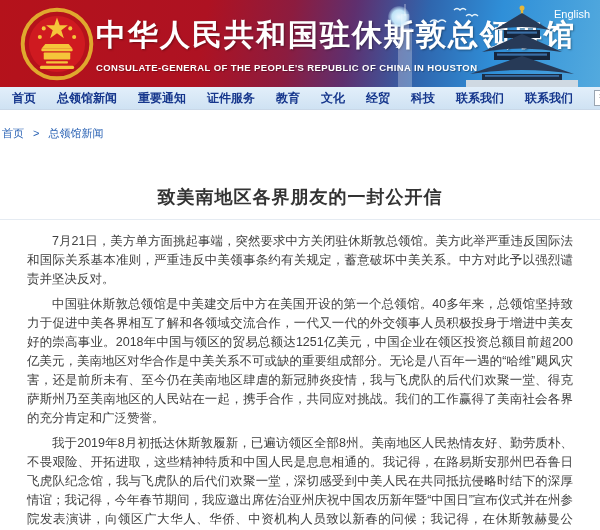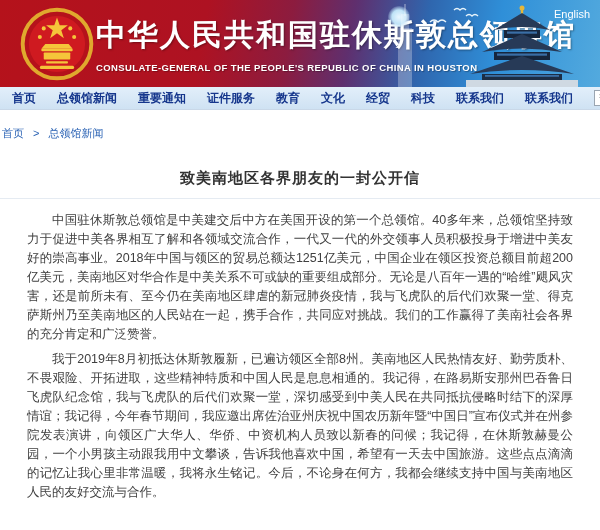--- a/index.html
+++ b/index.html
@@ -31,21 +31,21 @@
   .search-input { width:82px; height:16px; font-size:10px; border:1px solid #9aa5b1; padding:0 4px; color:#333; background:#fff; }
   .search-input::placeholder { color:#888; }
 
   
   .breadcrumb { padding:16px 0 6px 2px; font-size:11px; color:#2a62b4; }
   .breadcrumb a { color:#2a62b4; text-decoration:none; cursor:pointer; }
   .breadcrumb .sep { margin:0 6px; color:#2a62b4; }
 
   
   .article-head { text-align:center; padding-top:22px; border-bottom:1px solid #e5ebf2; padding-bottom:10px; }
-  .article-title { font-size:15px; font-weight:bold; color:#333; letter-spacing:1px; }
+  .article-title { font-size:18px; font-weight:bold; color:#333; letter-spacing:1px;margin-top:16px; }
   .article-date { font-size:11px; color:#8a8a8a; margin-top:8px; }
   .article-body { padding:12px 27px 0 27px; }
   .article-body p { font-size:12.5px; color:#404040; line-height:19px; text-align:justify; text-indent:2em; margin-bottom:6px; }
 </style>
 </head>
 <body>
 
 <div class="banner">
   <div class="emblem-wrap">
     <svg viewBox="0 0 100 100" width="78" height="78">
@@ -133,16 +133,17 @@
   <a>首页</a>
   <span class="sep">&gt;</span>
   <a>总领馆新闻</a>
 </div>
 
 <div class="article-head">
   <div class="article-title">致美南地区各界朋友的一封公开信</div>
 </div>
 
 <div class="article-body">
+  <p>7月21日，美方单方面挑起事端，突然要求中方关闭驻休斯敦总领馆。美方此举严重违反国际法和国际关系基本准则，严重违反中美领事条约有关规定，蓄意破坏中美关系。中方对此予以强烈谴责并坚决反对。</p>
   <p>中国驻休斯敦总领馆是中美建交后中方在美国开设的第一个总领馆。40多年来，总领馆坚持致力于促进中美各界相互了解和各领域交流合作，一代又一代的外交领事人员积极投身于增进中美友好的崇高事业。2018年中国与领区的贸易总额达1251亿美元，中国企业在领区投资总额目前超200亿美元，美南地区对华合作是中美关系不可或缺的重要组成部分。无论是八百年一遇的“哈维”飓风灾害，还是前所未有、至今仍在美南地区肆虐的新冠肺炎疫情，我与飞虎队的后代们欢聚一堂、得克萨斯州乃至美南地区的人民站在一起，携手合作，共同应对挑战。我们的工作赢得了美南社会各界的充分肯定和广泛赞誉。</p>
   <p>我于2019年8月初抵达休斯敦履新，已遍访领区全部8州。美南地区人民热情友好、勤劳质朴、不畏艰险、开拓进取，这些精神特质和中国人民是息息相通的。我记得，在路易斯安那州巴吞鲁日飞虎队纪念馆，我与飞虎队的后代们欢聚一堂，深切感受到中美人民在共同抵抗侵略时结下的深厚情谊；我记得，今年春节期间，我应邀出席佐治亚州庆祝中国农历新年暨“中国日”宣布仪式并在州参院发表演讲，向领区广大华人、华侨、中资机构人员致以新春的问候；我记得，在休斯敦赫曼公园，一个小男孩主动跟我用中文攀谈，告诉我他喜欢中国，希望有一天去中国旅游。这些点点滴滴的记忆让我心里非常温暖，我将永生铭记。今后，不论身在何方，我都会继续支持中国与美南地区人民的友好交流与合作。</p>
 
 </div>
 
 </body></html>

